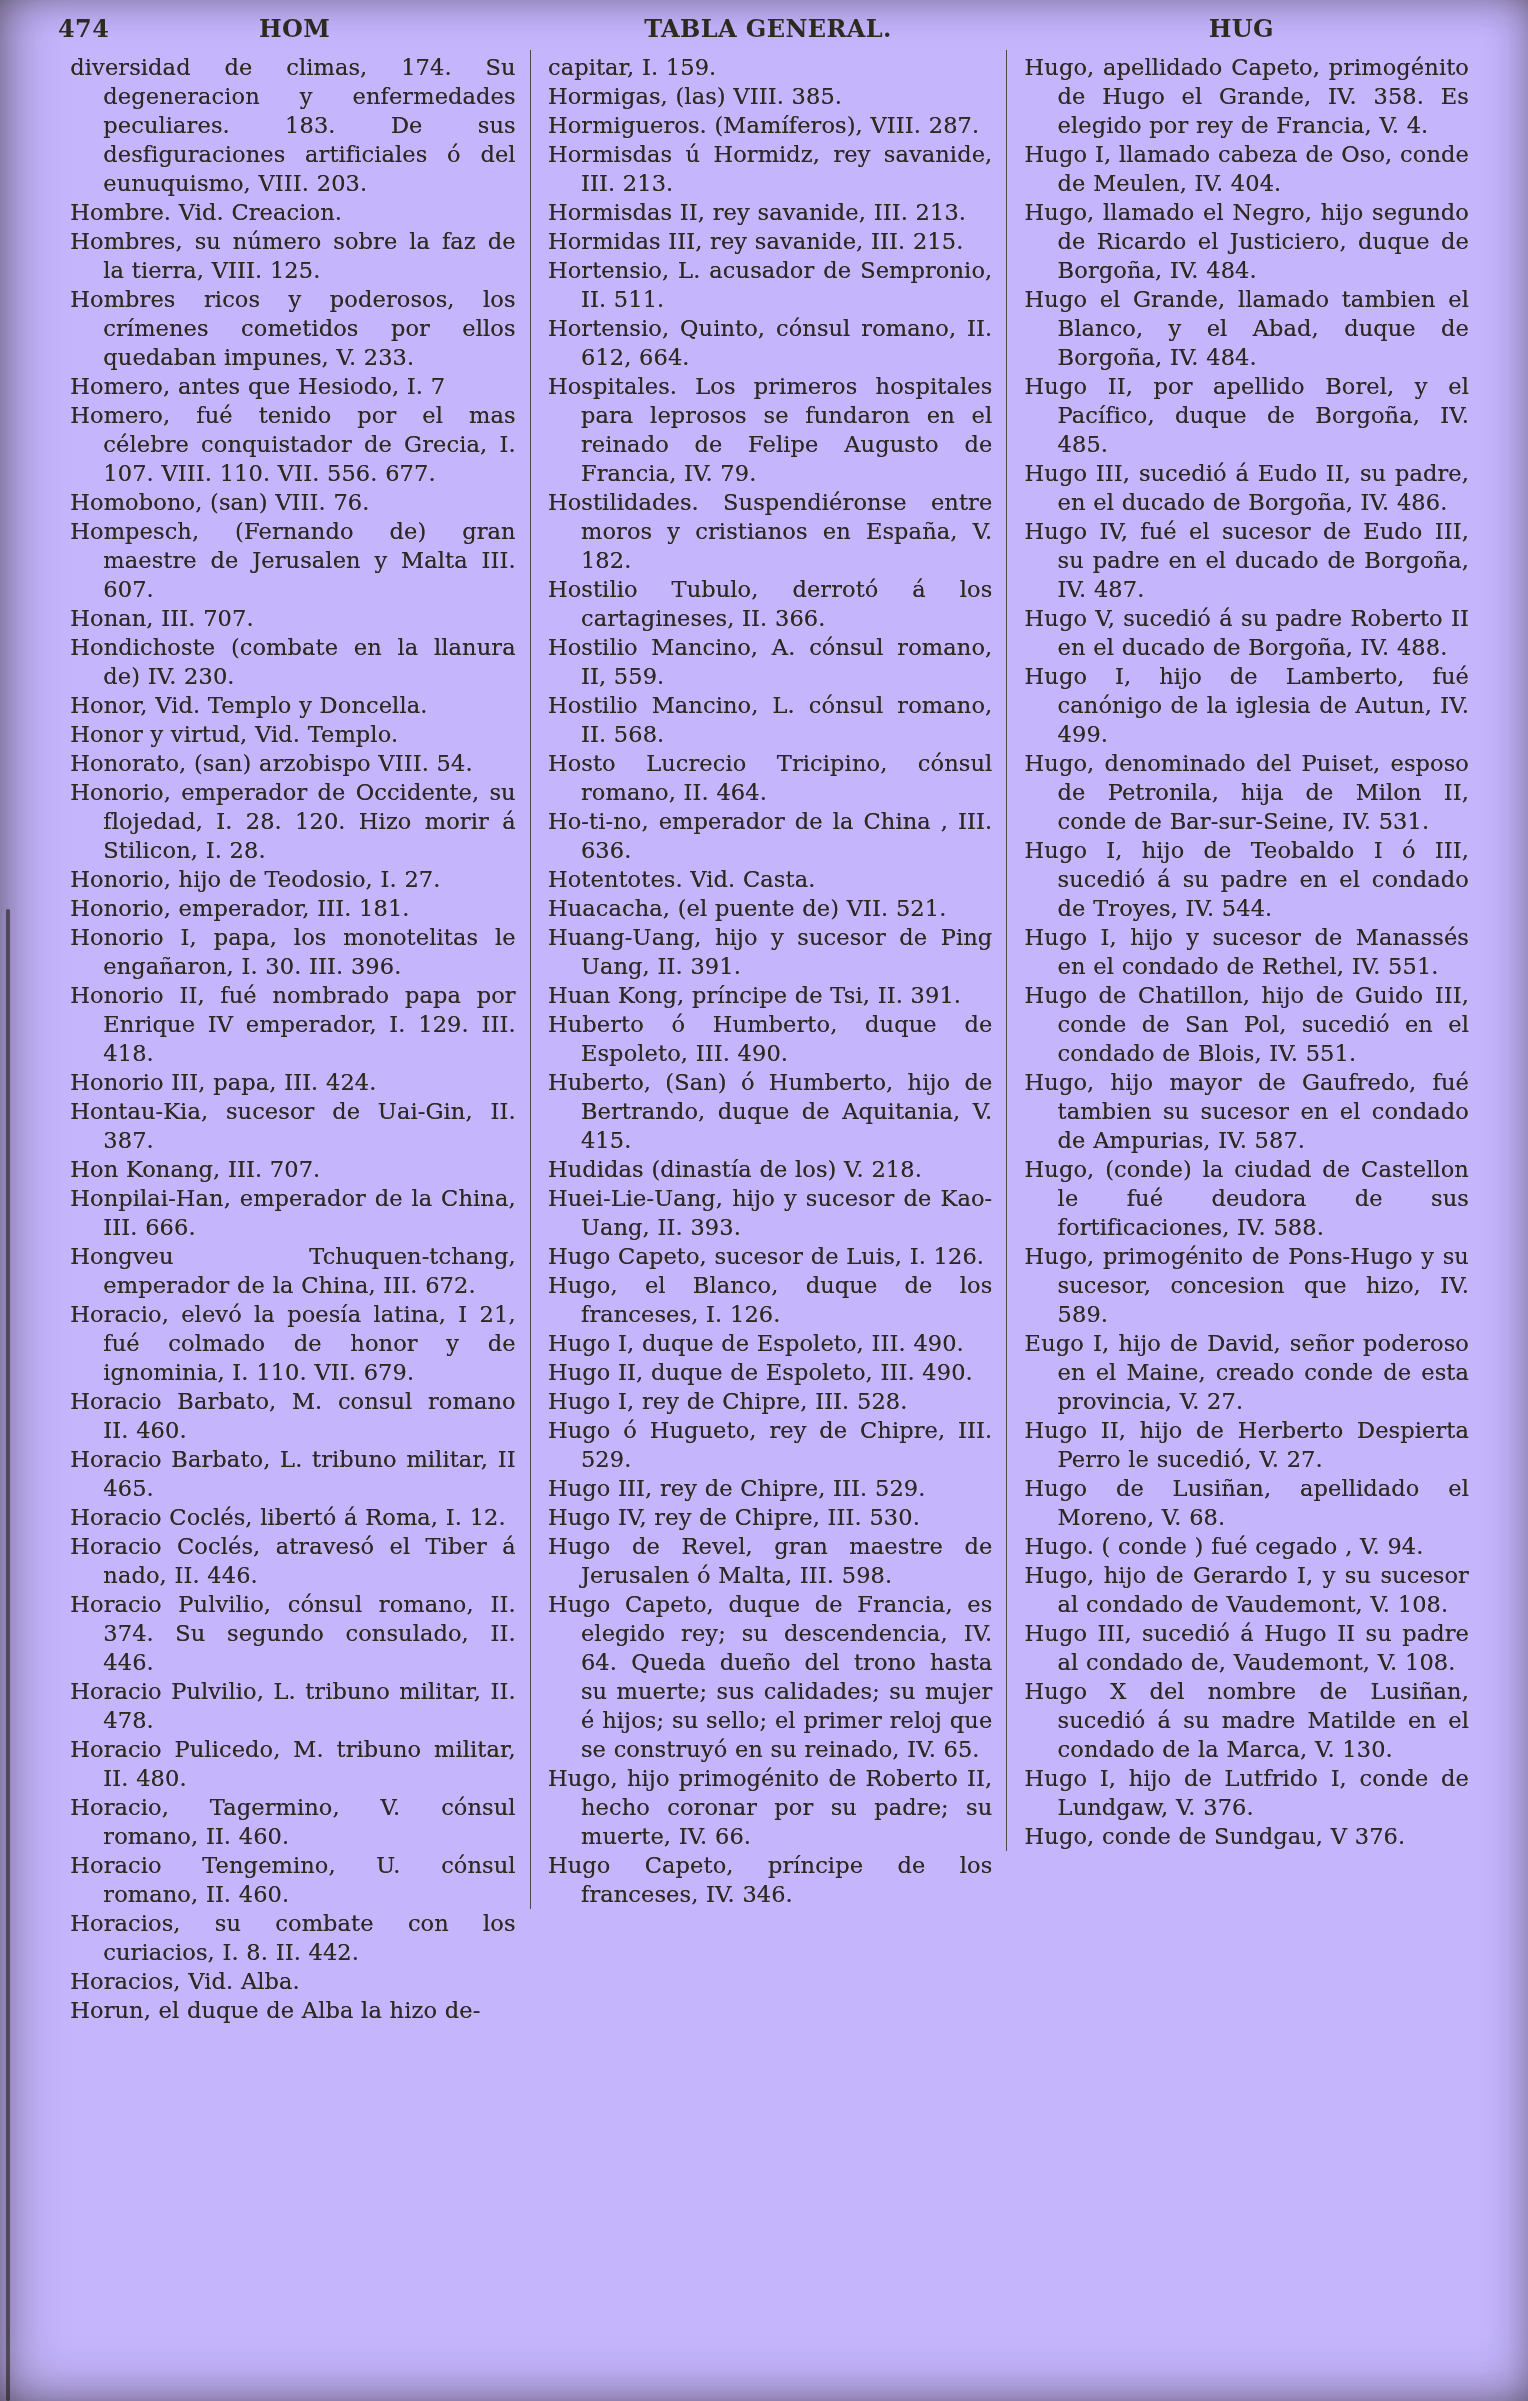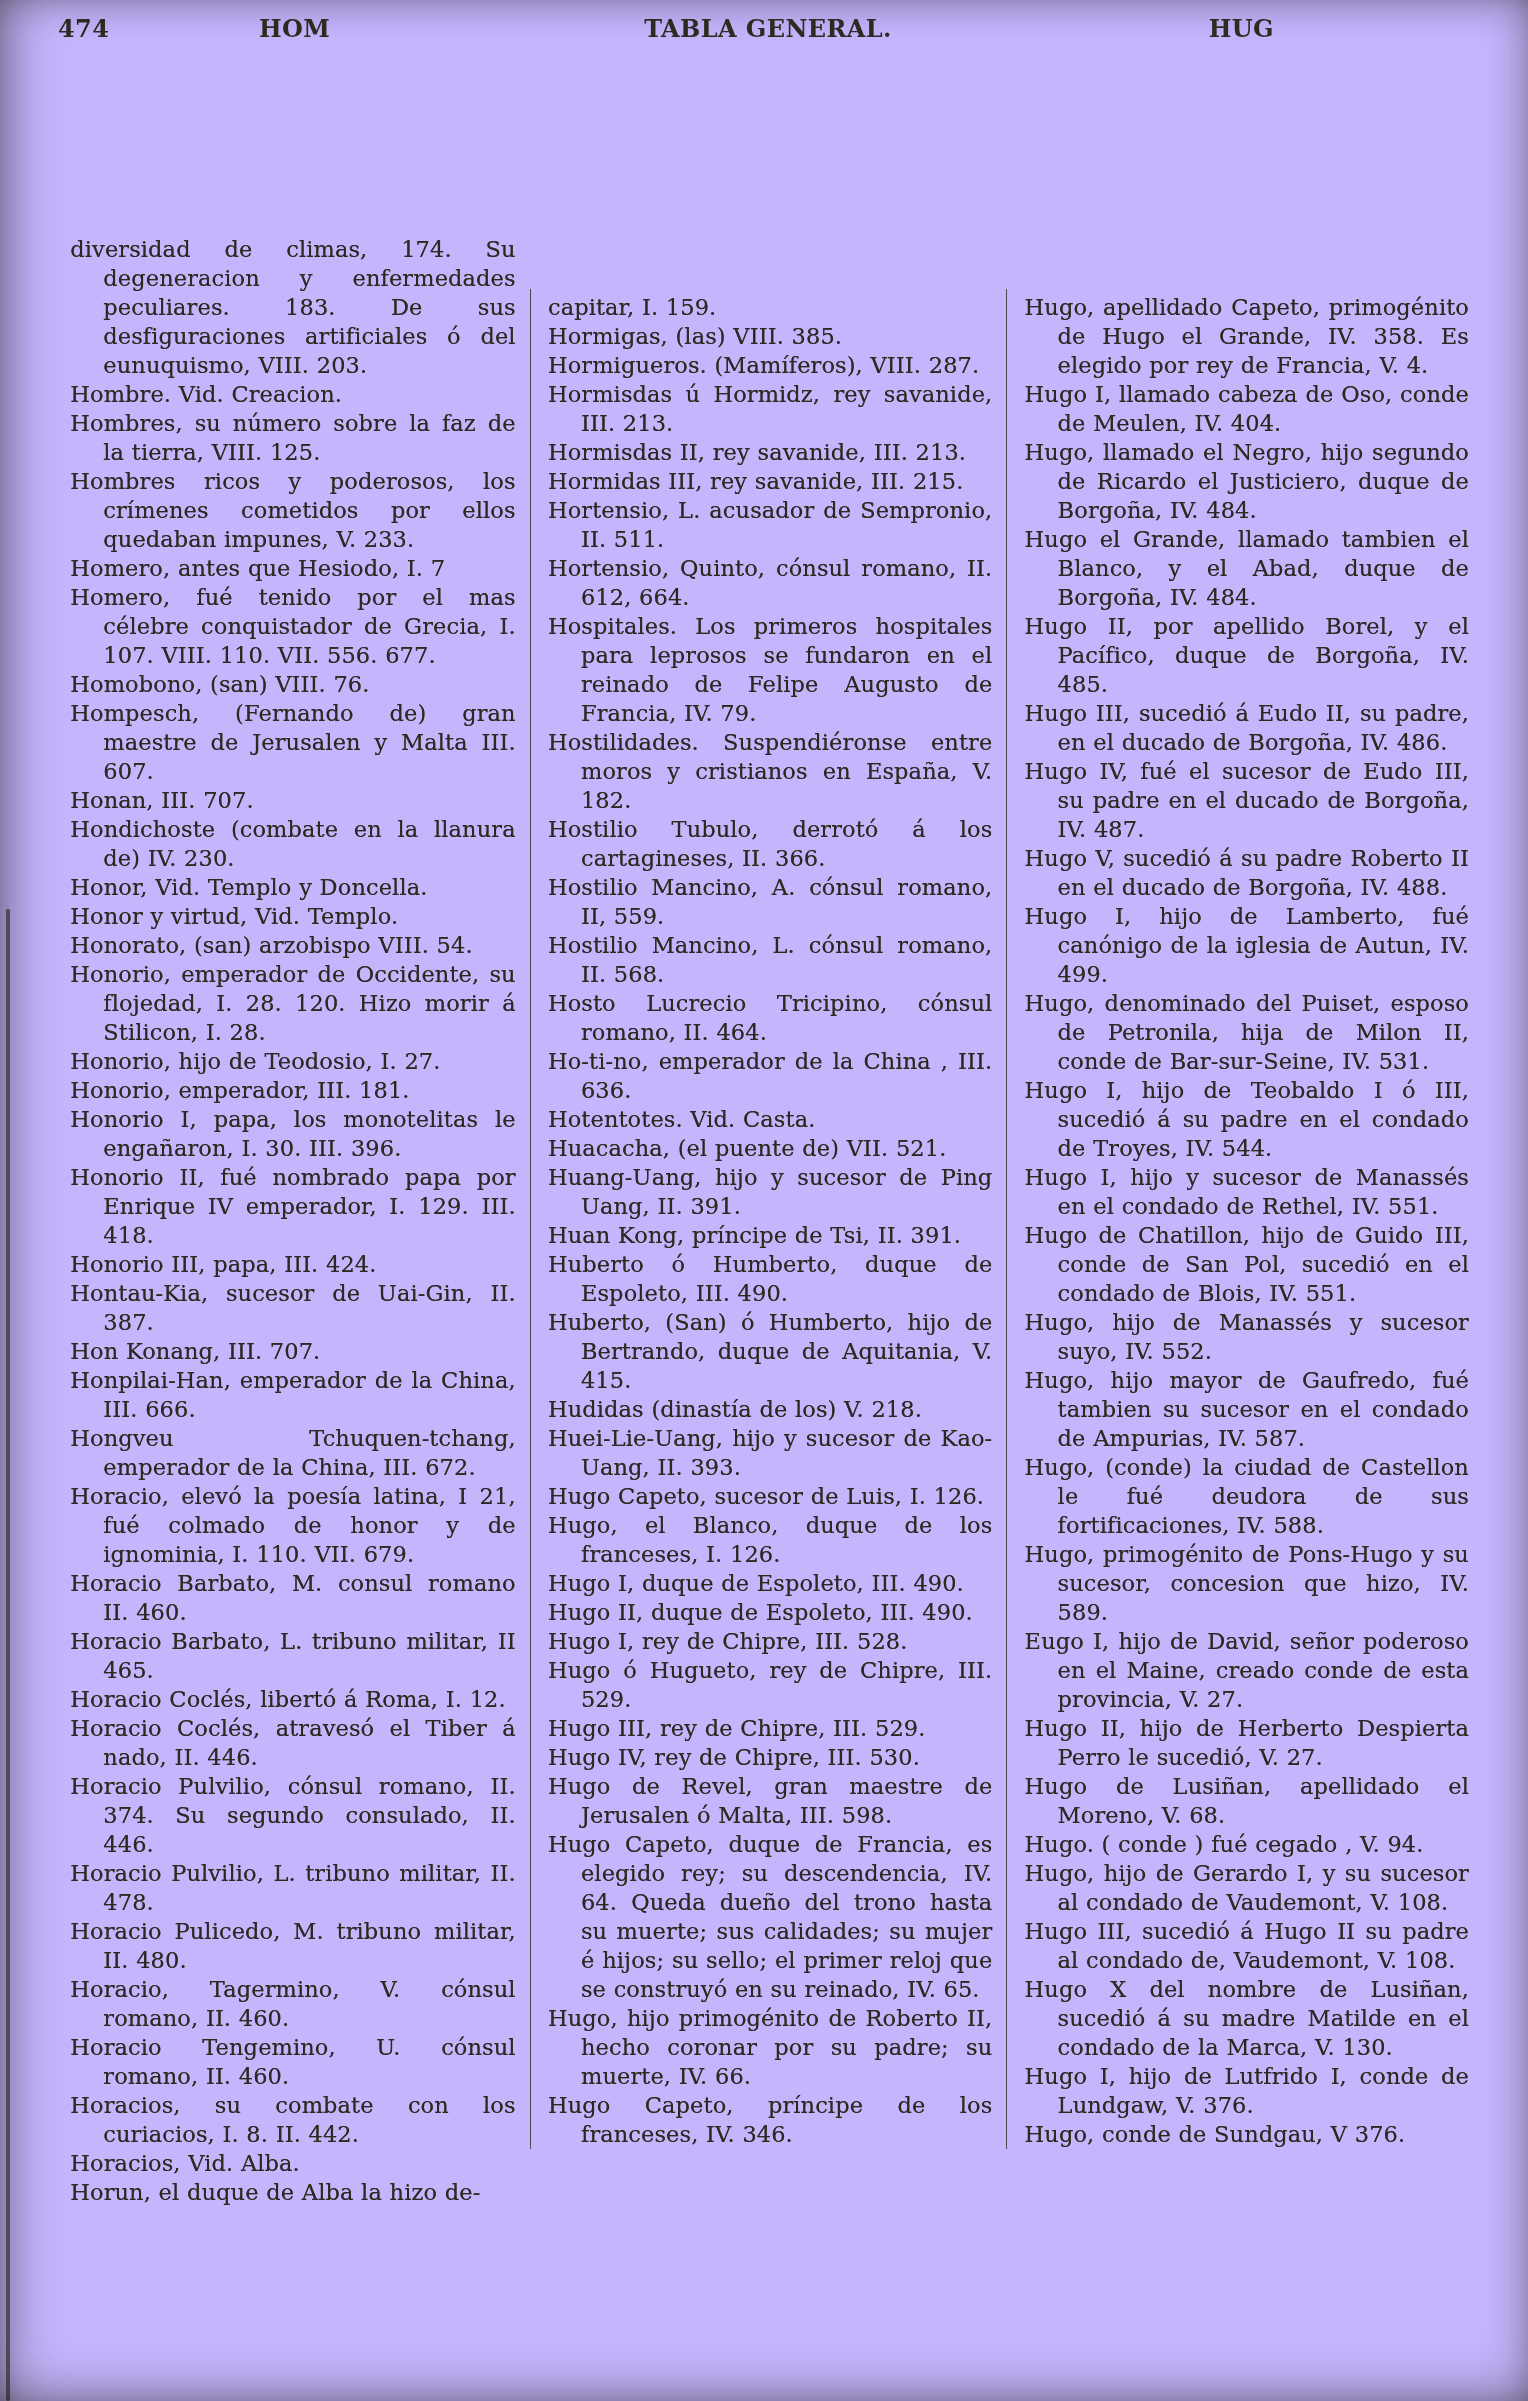--- a/index.html
+++ b/index.html
@@ -49,21 +49,21 @@
     text-align: center;
     white-space: nowrap;
   }
   .page-number {
     position: absolute;
     left: 0;
     top: 0;
   }
   .columns {
     display: flex;
-    align-items: center;
+    align-items: flex-start;
     padding: 1.7px 45px 0 45px;
     height: calc(100% - 61px);
     box-sizing: border-box;
   }
   .col {
     width: 33.333%;
     box-sizing: border-box;
     padding: 3.5px 14px 0 17.3px;
   }
   .col + .col {
@@ -185,21 +185,20 @@
         <p class="entry">Hugo el Grande, llamado tambien el Blanco, y el Abad, duque de Borgoña, IV. 484.</p>
         <p class="entry">Hugo II, por apellido Borel, y el Pacífico, duque de Borgoña, IV. 485.</p>
         <p class="entry">Hugo III, sucedió á Eudo II, su padre, en el ducado de Borgoña, IV. 486.</p>
         <p class="entry">Hugo IV, fué el sucesor de Eudo III, su padre en el ducado de Borgoña, IV. 487.</p>
         <p class="entry">Hugo V, sucedió á su padre Roberto II en el ducado de Borgoña, IV. 488.</p>
         <p class="entry">Hugo I, hijo de Lamberto, fué canónigo de la iglesia de Autun, IV. 499.</p>
         <p class="entry">Hugo, denominado del Puiset, esposo de Petronila, hija de Milon II, conde de Bar-sur-Seine, IV. 531.</p>
         <p class="entry">Hugo I, hijo de Teobaldo I ó III, sucedió á su padre en el condado de Troyes, IV. 544.</p>
         <p class="entry">Hugo I, hijo y sucesor de Manassés en el condado de Rethel, IV. 551.</p>
         <p class="entry">Hugo de Chatillon, hijo de Guido III, conde de San Pol, sucedió en el condado de Blois, IV. 551.</p>
-        <p class="entry">Hugo, hijo de Manassés y sucesor suyo, IV. 552.</p>
         <p class="entry">Hugo, hijo mayor de Gaufredo, fué tambien su sucesor en el condado de Ampurias, IV. 587.</p>
         <p class="entry">Hugo, (conde) la ciudad de Castellon le fué deudora de sus fortificaciones, IV. 588.</p>
         <p class="entry">Hugo, primogénito de Pons-Hugo y su sucesor, concesion que hizo, IV. 589.</p>
         <p class="entry">Eugo I, hijo de David, señor poderoso en el Maine, creado conde de esta provincia, V. 27.</p>
         <p class="entry">Hugo II, hijo de Herberto Despierta Perro le sucedió, V. 27.</p>
         <p class="entry">Hugo de Lusiñan, apellidado el Moreno, V. 68.</p>
         <p class="entry">Hugo. ( conde ) fué cegado , V. 94.</p>
         <p class="entry">Hugo, hijo de Gerardo I, y su sucesor al condado de Vaudemont, V. 108.</p>
         <p class="entry">Hugo III, sucedió á Hugo II su padre al condado de, Vaudemont, V. 108.</p>
         <p class="entry">Hugo X del nombre de Lusiñan, sucedió á su madre Matilde en el condado de la Marca, V. 130.</p>

